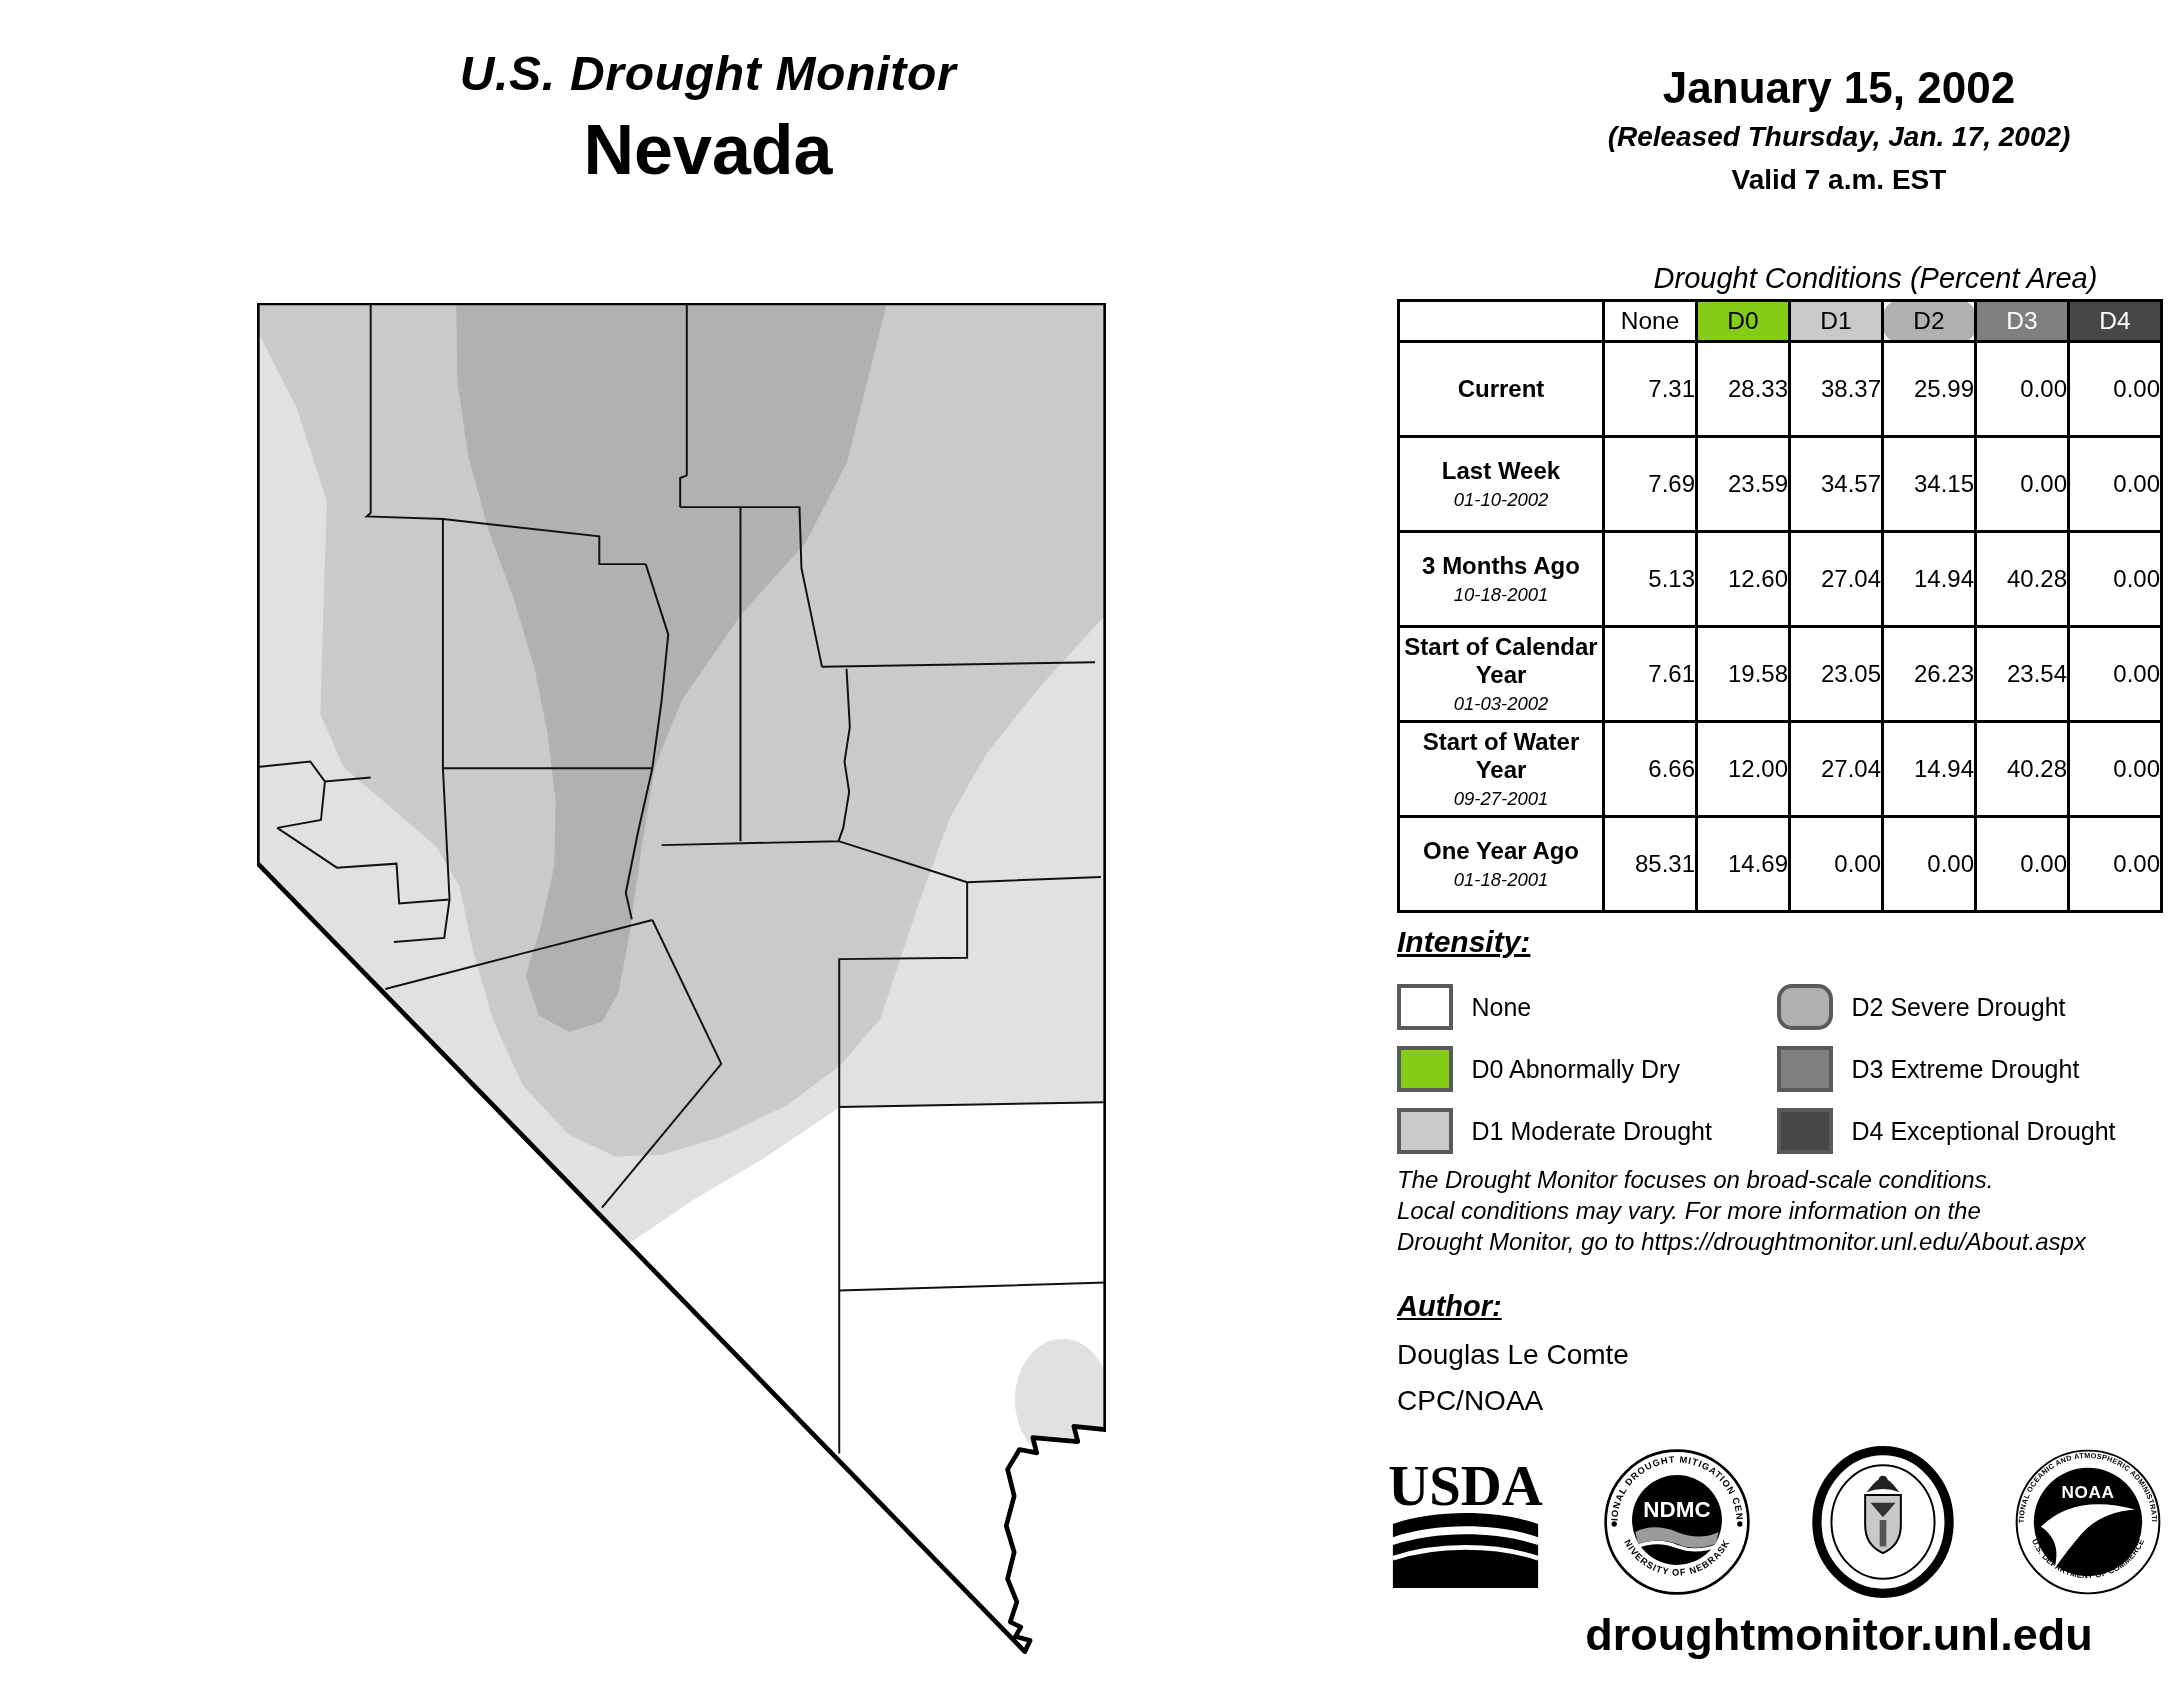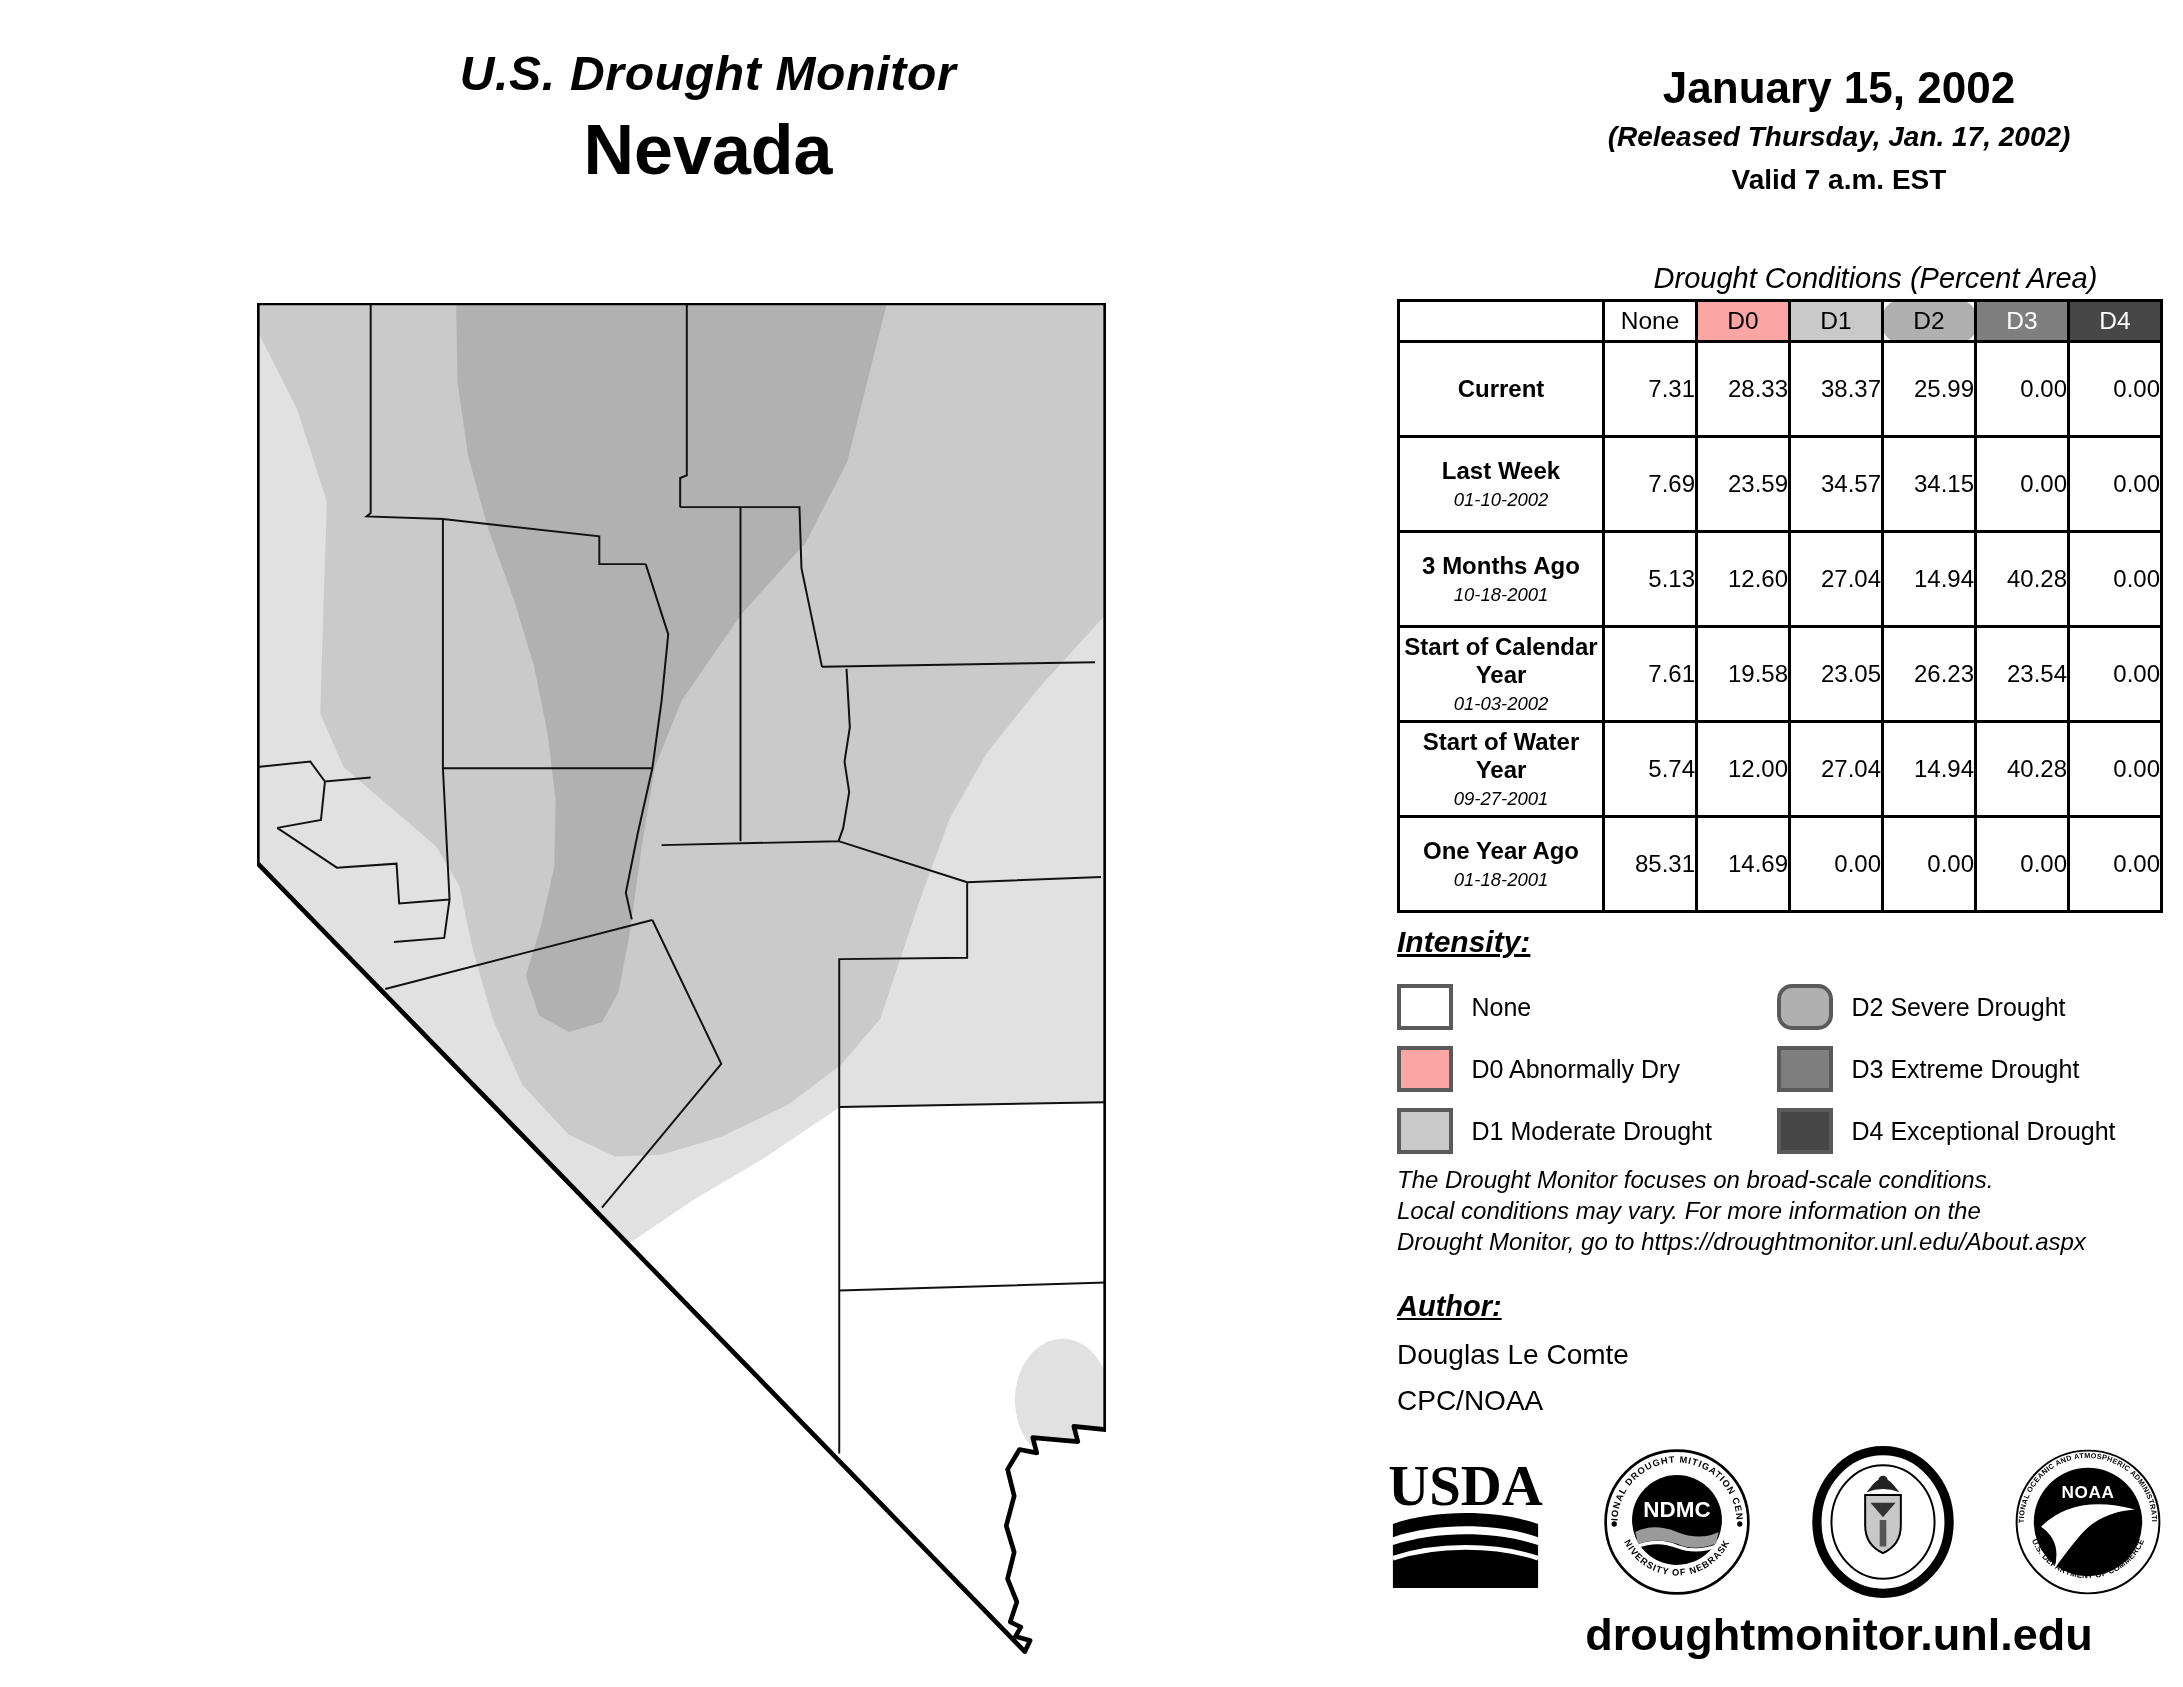--- a/index.html
+++ b/index.html
@@ -27,21 +27,21 @@
   table.dm td, table.dm th{border:3.3px solid #000;text-align:center;vertical-align:middle;padding:0;}
   th.ghost{border:none;background:#fff;}
   table.dm .labelcol{width:202px;}
   table.dm .datacol{width:90px;}
   table.dm thead th{height:38px;font-size:24.5px;font-weight:normal;}
   table.dm tbody tr{height:95px;padding-left:13px;}
   table.dm .rlabel{font-size:24px;font-weight:bold;line-height:28px;}
   table.dm .rsub{font-size:18.5px;font-style:italic;font-weight:normal;margin-top:4px;}
   table.dm td.val{font-size:24px;text-align:right;}
   .c0{background:#ffffff;color:#000;}
-  .c1{background:#fca5a5;color:#000;}
+  .c1{background:#84cc16;color:#000;}
   .c2{background:#c9c9c9;color:#000;}
   .c3{background:#b0b0b0;color:#000;border-radius:15px;}
   .c4{background:#7f7f7f;color:#fff;}
   .c5{background:#474747;color:#fff;}
 
   
   .legend{left:1397px;top:925px;}
   .legend .ltitle{font-size:30px;font-style:italic;font-weight:bold;text-decoration:underline;margin-bottom:17px;}
   .legend .grid{display:grid;grid-template-rows:repeat(3,62px);grid-auto-flow:column;grid-template-columns:380px 423px;align-items:center;}
   .litem{display:flex;align-items:center;}
@@ -165,21 +165,21 @@
       <td class="val">23.05</td>
       <td class="val">26.23</td>
       <td class="val">23.54</td>
       <td class="val">0.00</td>
     </tr>
     <tr>
       <td>
         <div class="rlabel">Start of Water Year</div>
         <div class="rsub">09-27-2001</div>
       </td>
-      <td class="val">5.74</td>
+      <td class="val">6.66</td>
       <td class="val">12.00</td>
       <td class="val">27.04</td>
       <td class="val">14.94</td>
       <td class="val">40.28</td>
       <td class="val">0.00</td>
     </tr>
     <tr>
       <td>
         <div class="rlabel">One Year Ago</div>
         <div class="rsub">01-18-2001</div>

